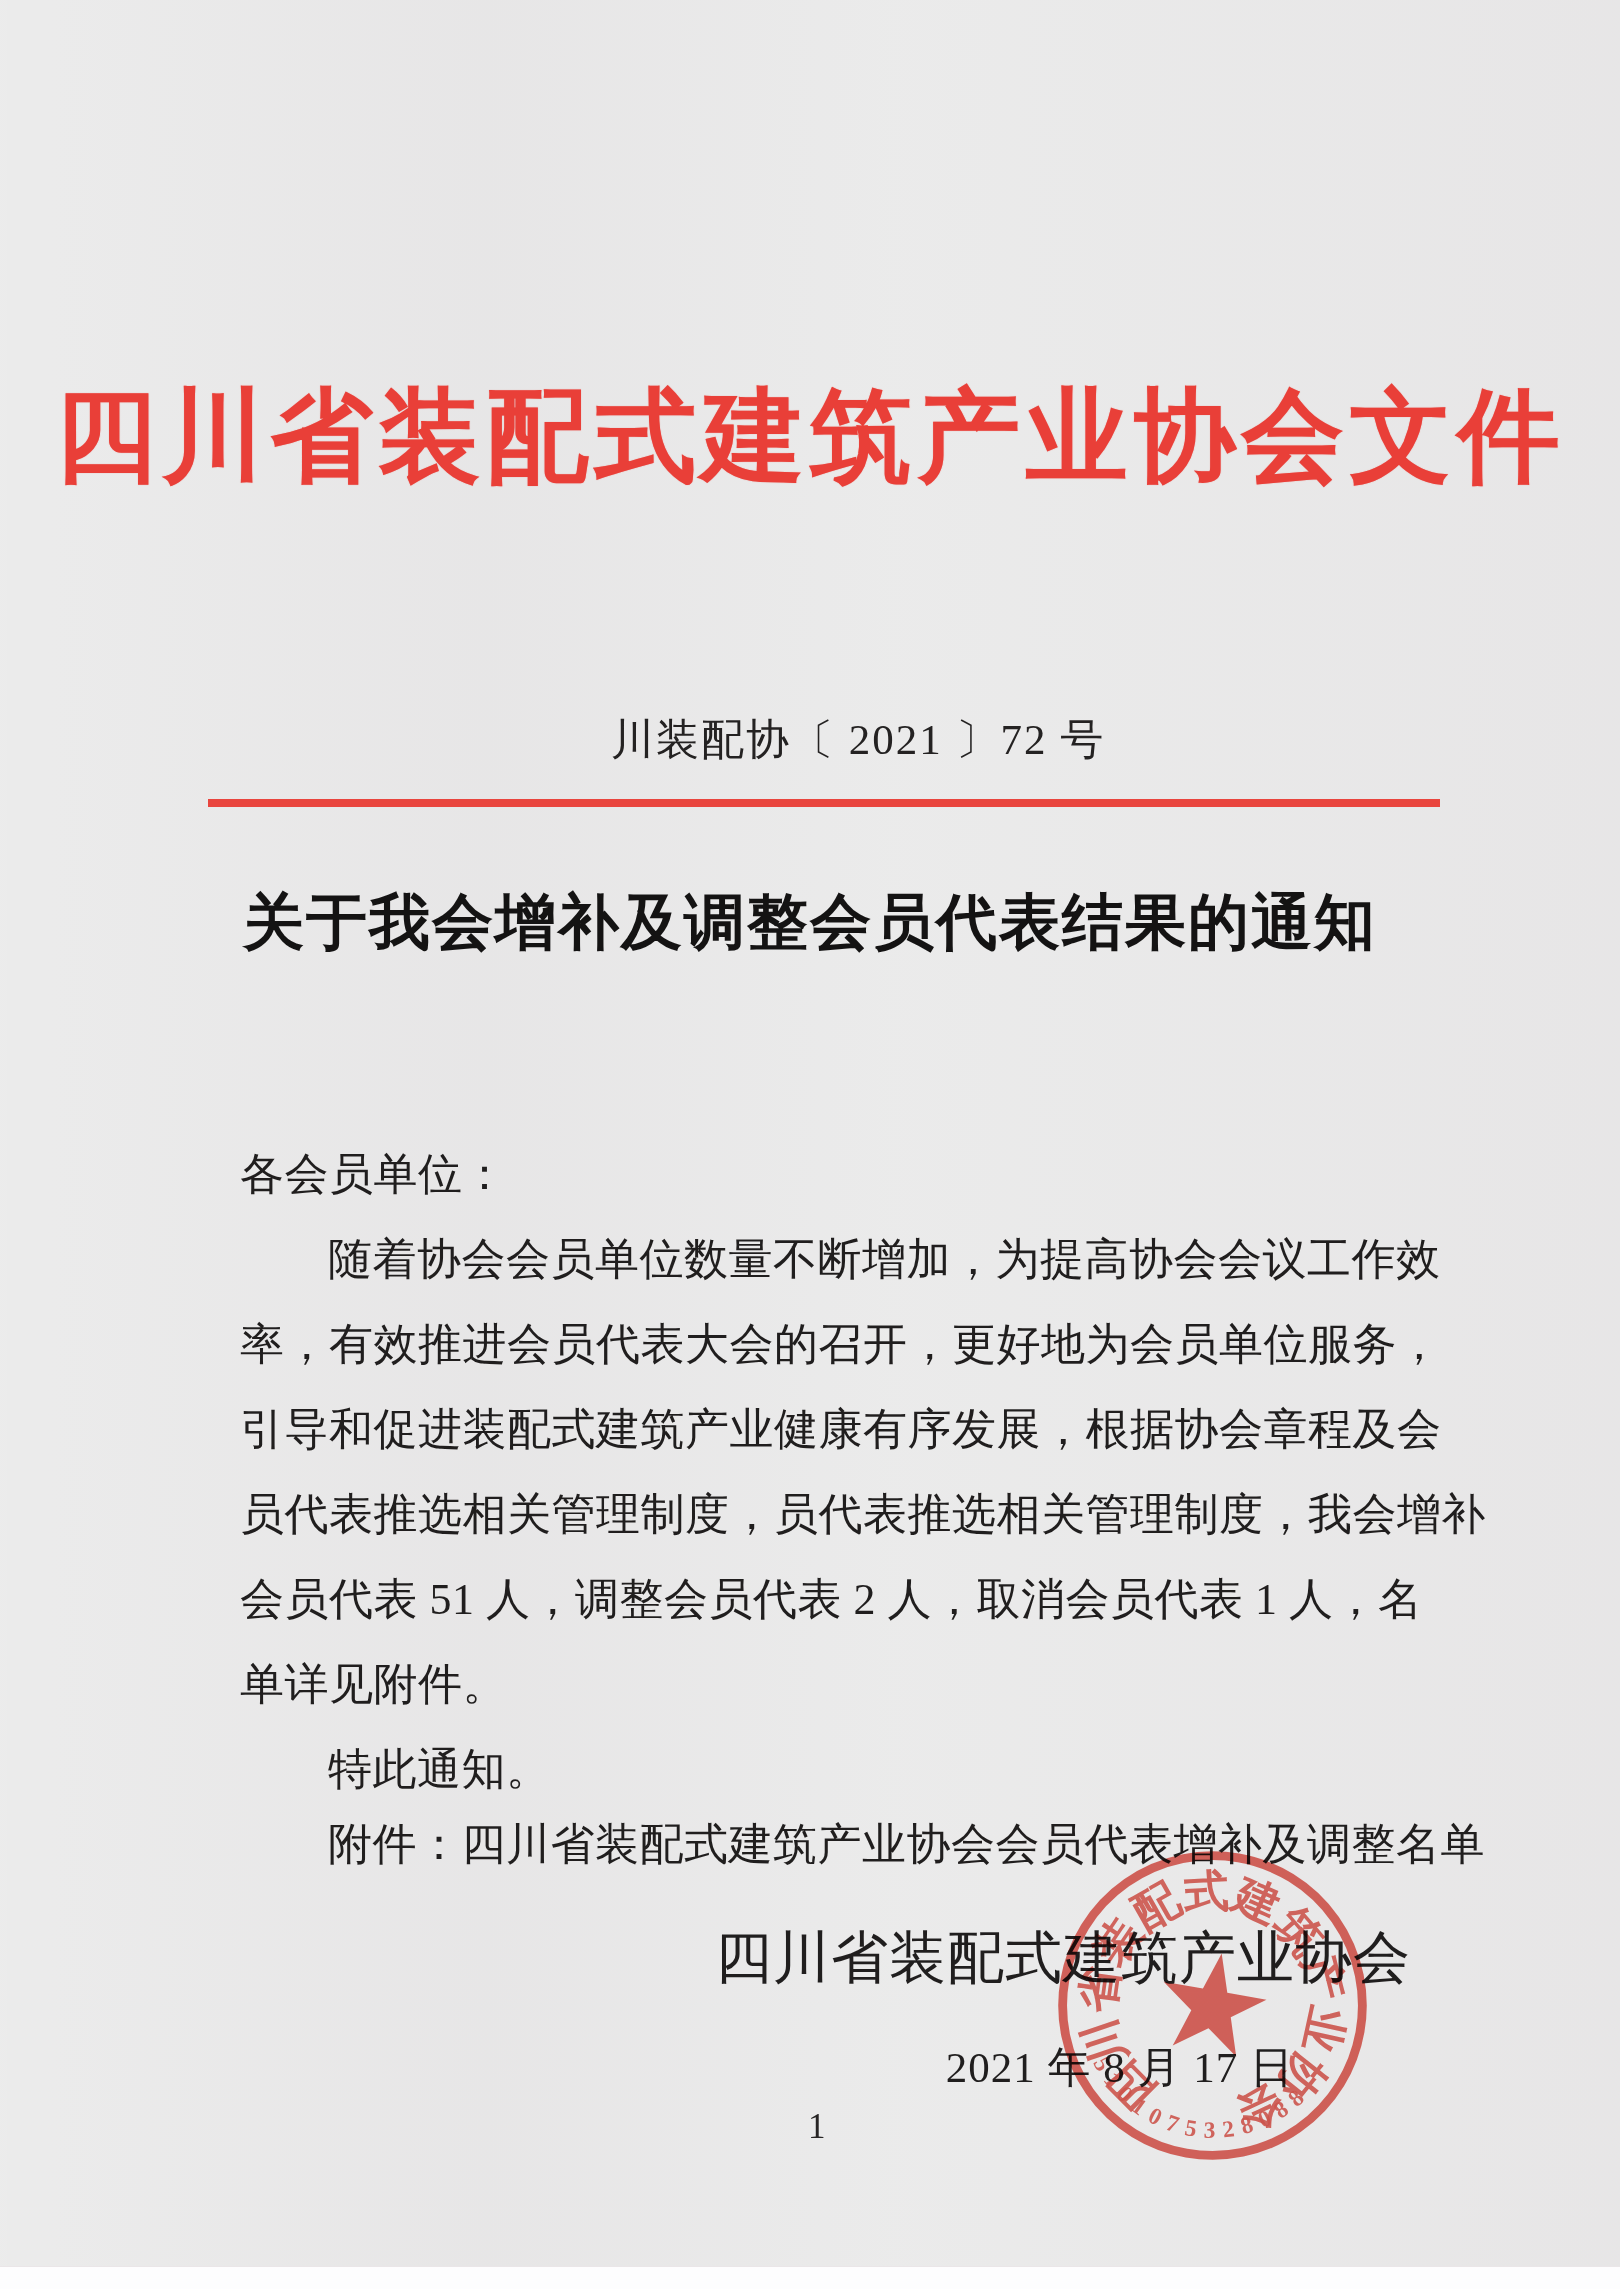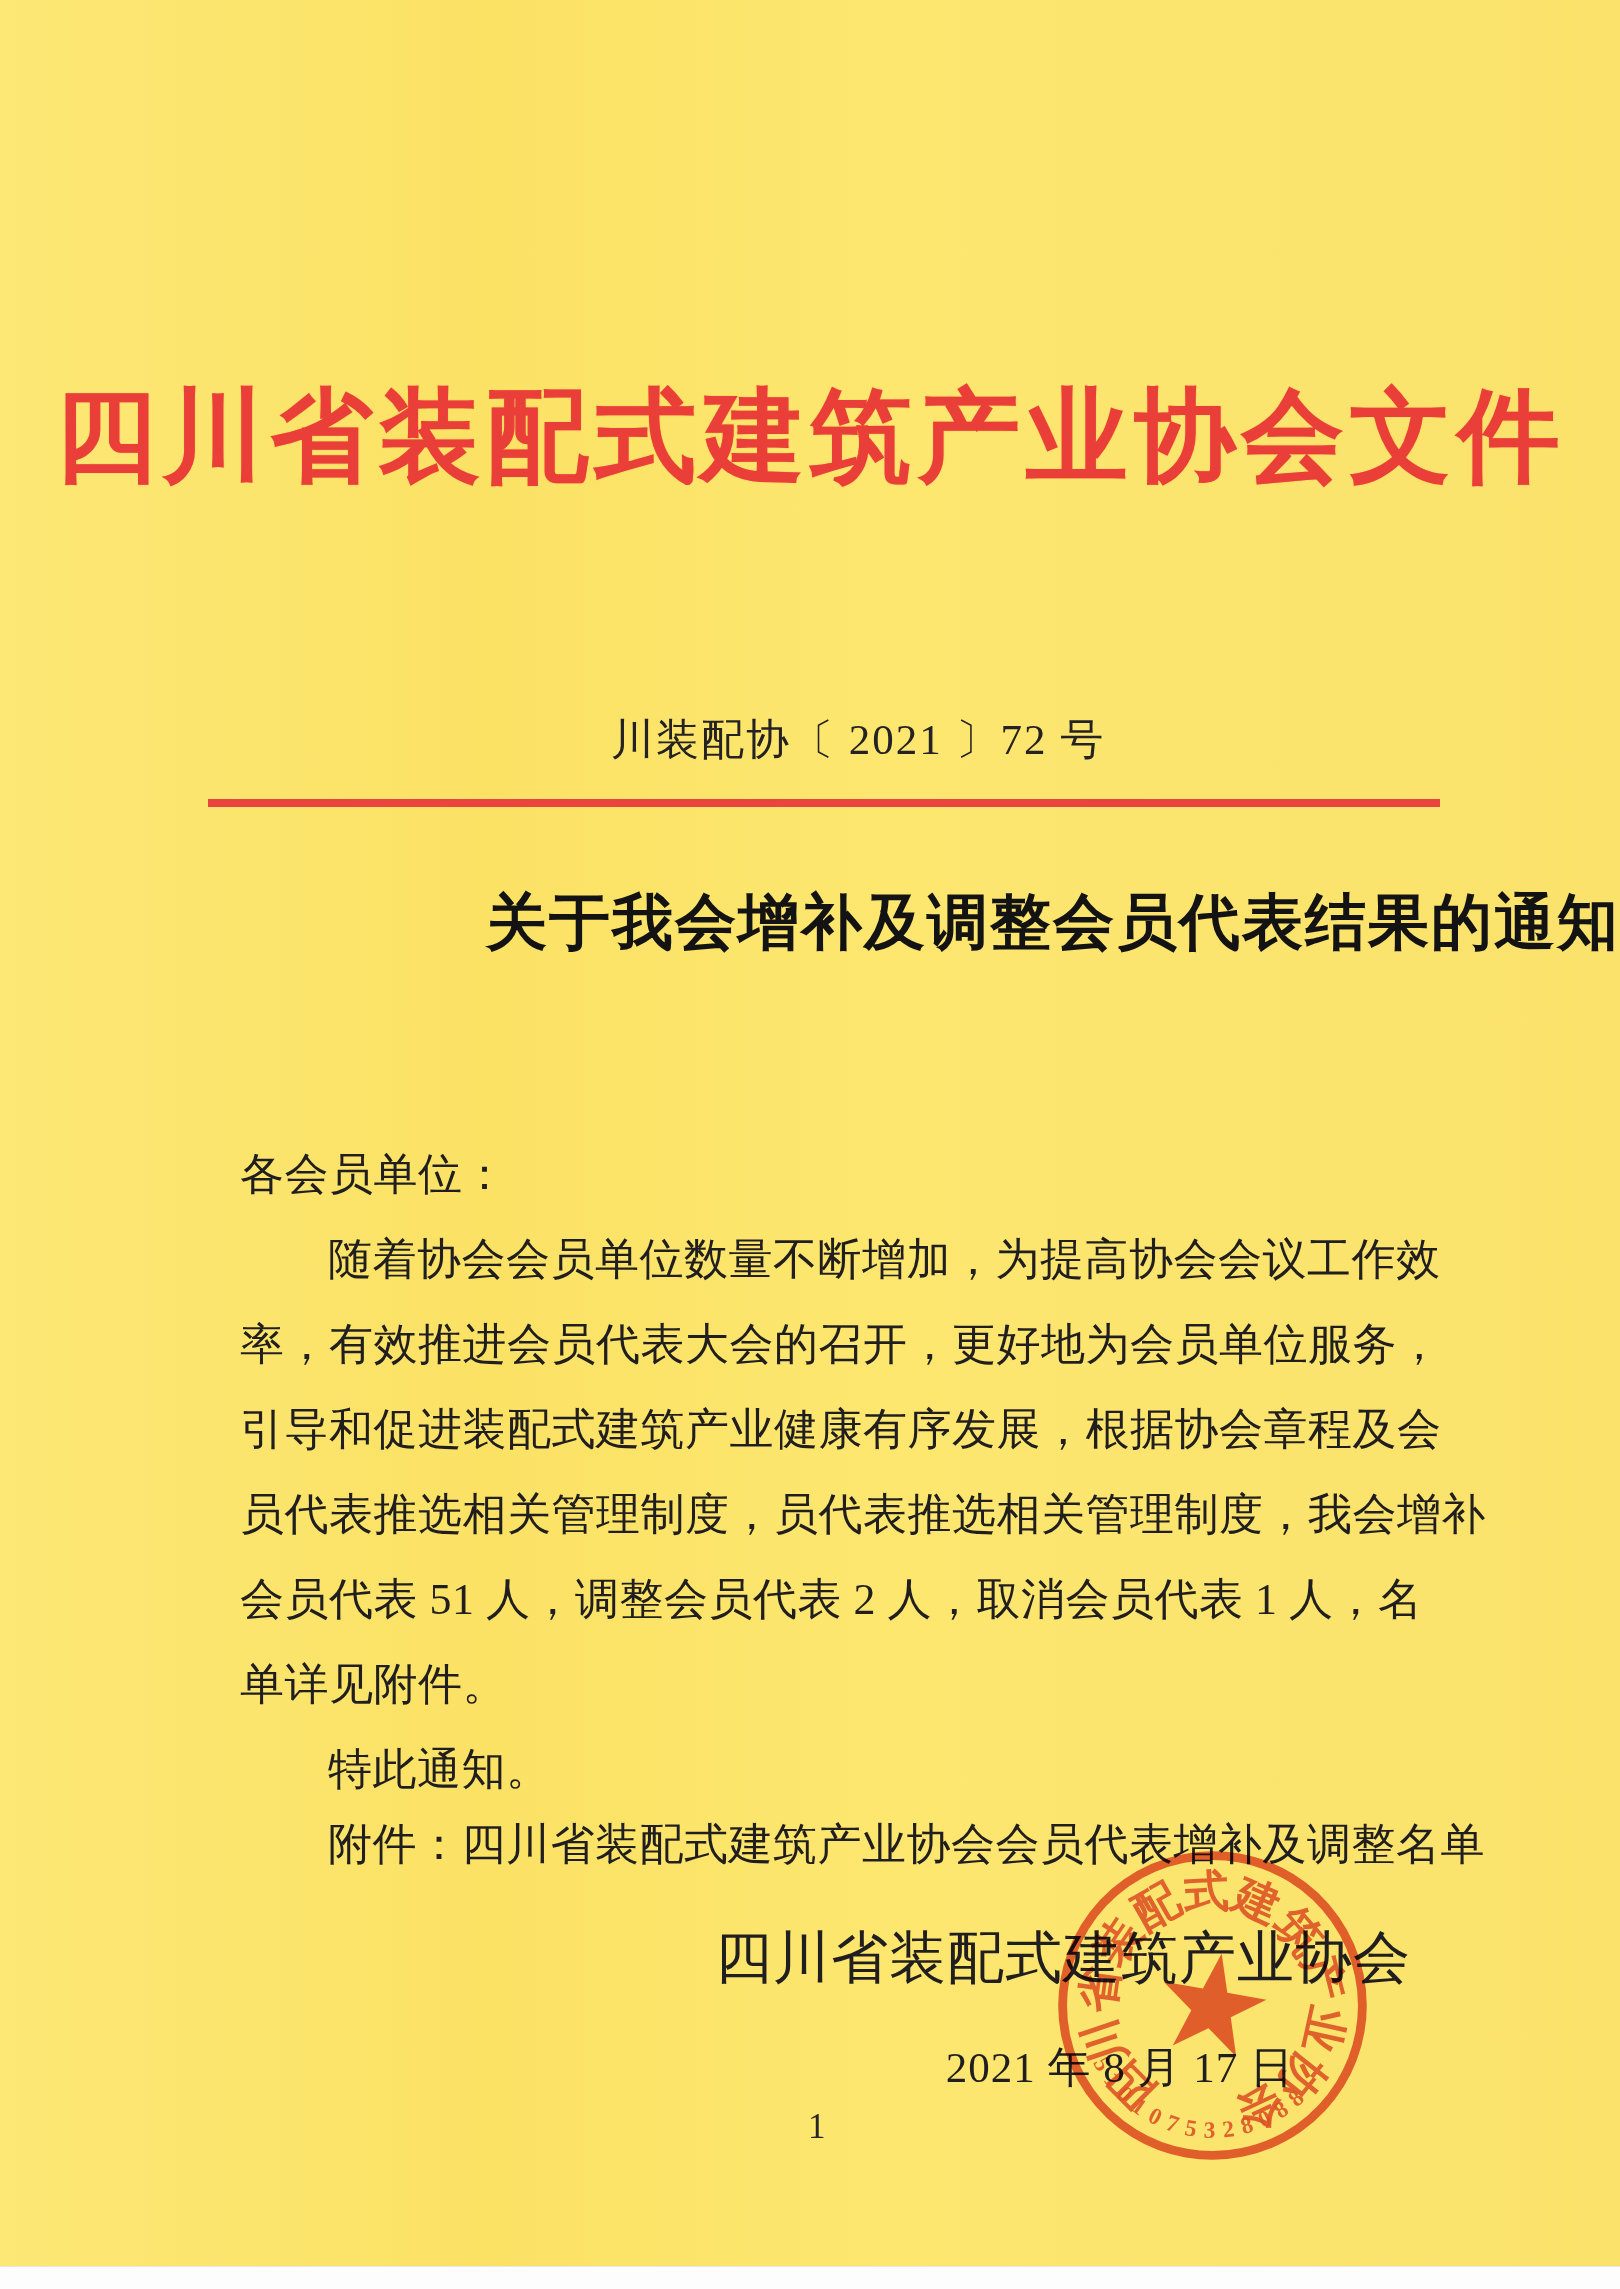--- a/index.html
+++ b/index.html
@@ -1,19 +1,19 @@
 <!DOCTYPE html>
 <html><head>
 <meta charset="utf-8">
 <style>
   html,body{margin:0;padding:0;}
   .page{
     position:relative;
     width:1620px;height:2290px;
-    background:#fde047;
+    background:#e5e5e5;
     overflow:hidden;
     font-family:"Liberation Serif","DejaVu Serif",serif;
     color:#1e1c1c;
   }
   
   .page::before{
     content:"";position:absolute;inset:0;
     background:
       linear-gradient(90deg, rgba(255,255,255,.25) 0%, rgba(240,235,238,.18) 30%, rgba(255,255,255,.22) 55%, rgba(238,233,236,.22) 100%);
     pointer-events:none;
@@ -41,21 +41,21 @@
     white-space:nowrap;
     margin-left:48px;
   }
   .red-rule{
     position:absolute;top:799px;left:208px;
     width:1232px;height:7.8px;
     background:#e9453e;
   }
   .doc-title{
     position:absolute;top:884px;left:0;width:100%;
-    text-align:right;
+    text-align:center;
     font-size:61px;line-height:78px;
     font-weight:bold;
     letter-spacing:2px;
     color:#141313;
     white-space:nowrap;
   }
   .body-block{
     position:absolute;top:1132px;left:240px;width:1215px;
     font-size:44px;
     color:#201e1e;

